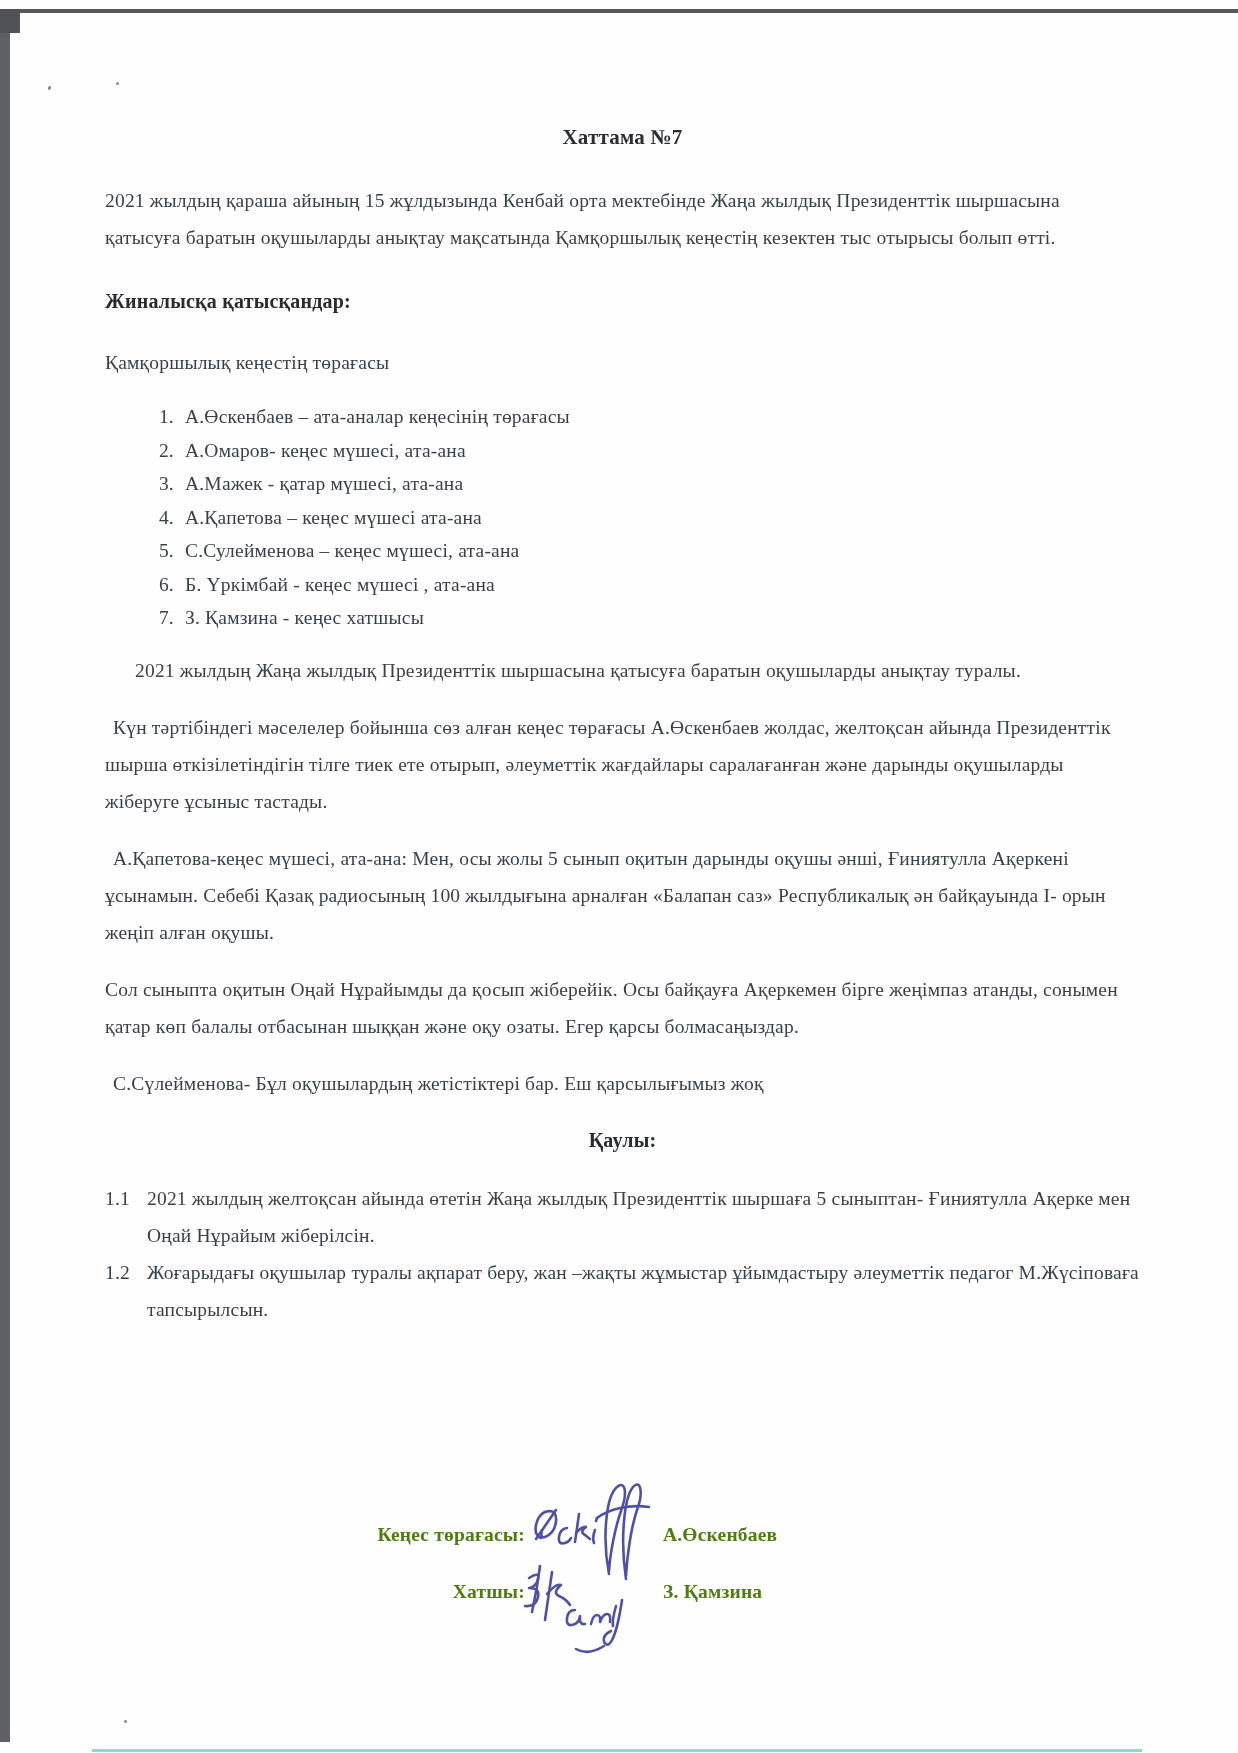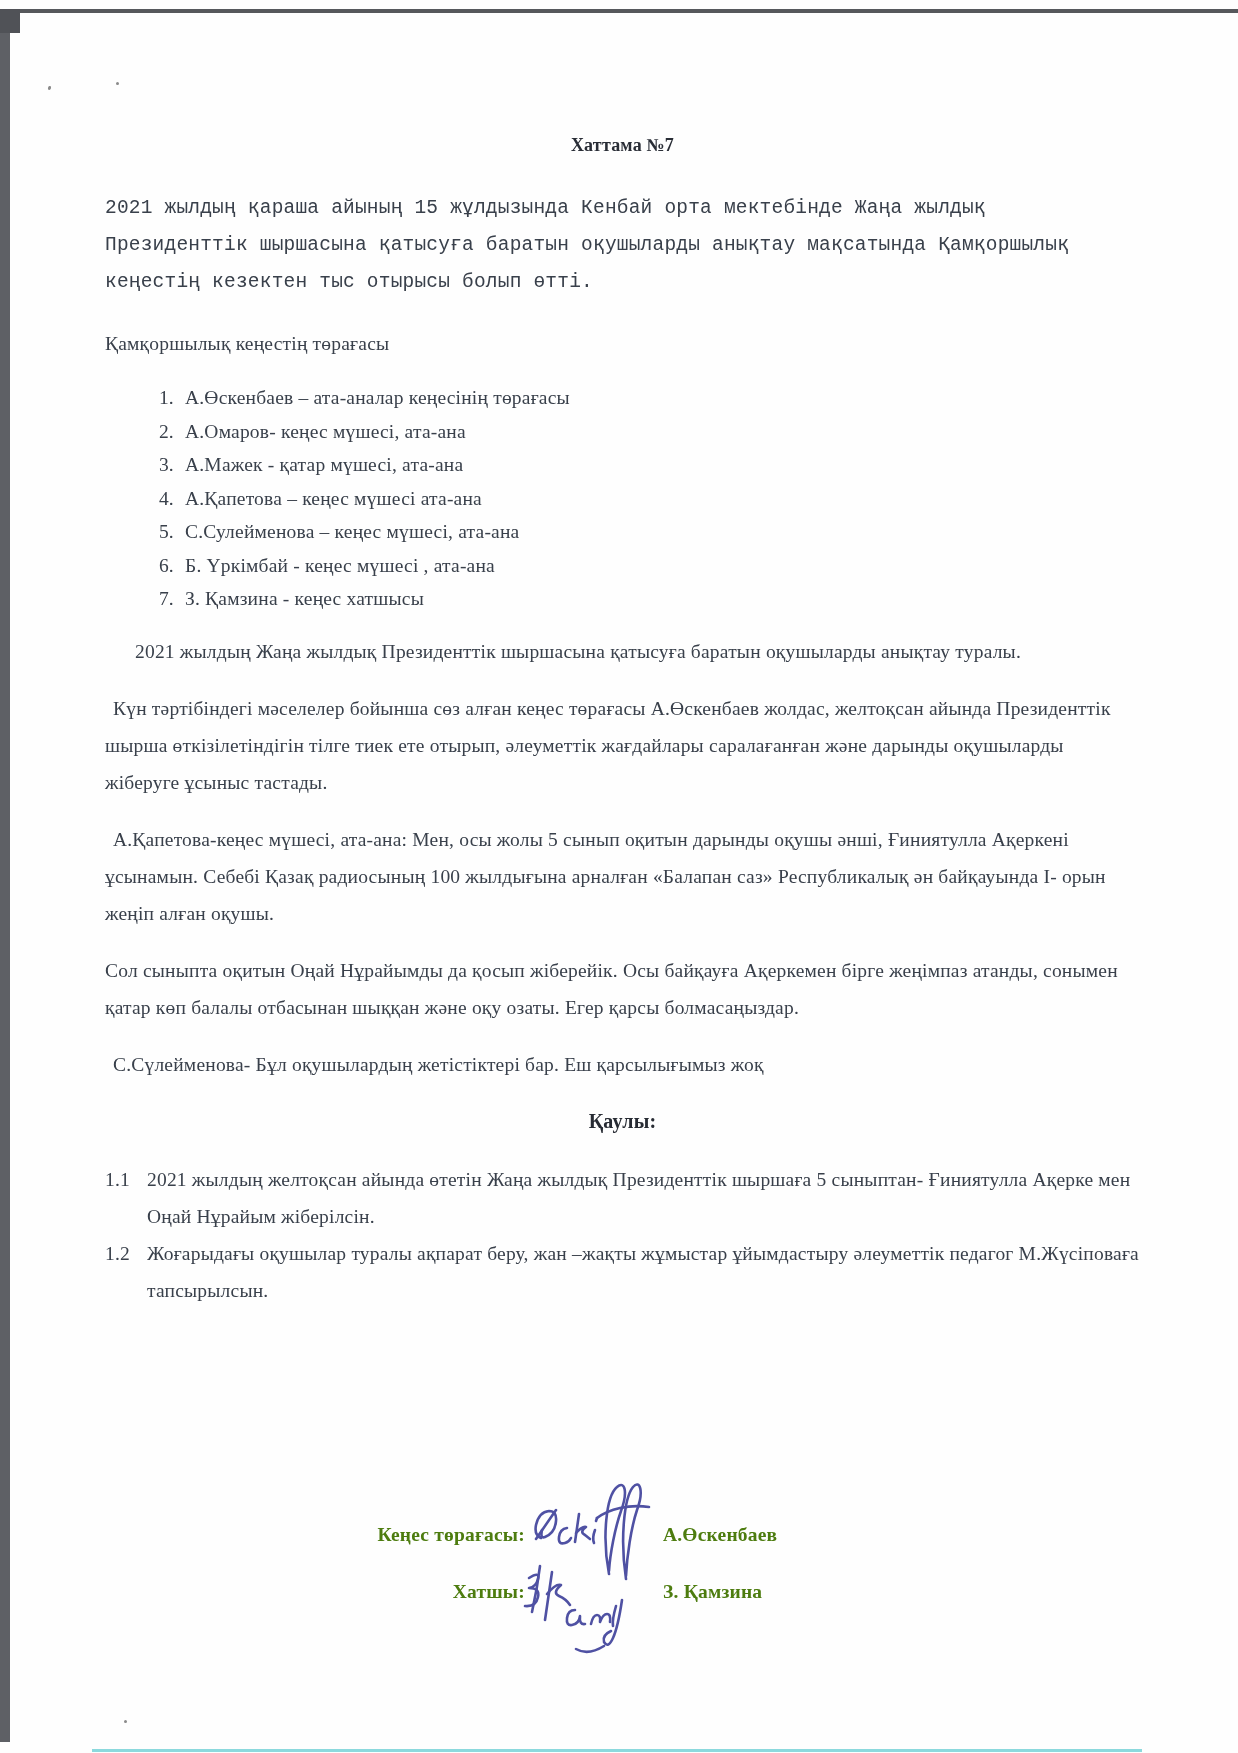--- a/index.html
+++ b/index.html
@@ -20,23 +20,23 @@
   .edge-left   { position:absolute; top:9px; left:0; width:10px; height:1733px; background:#5e6065; }
   .edge-corner { position:absolute; top:9px; left:0; width:20px; height:24px; background:#505257; }
   .edge-bottom { position:absolute; left:92px; bottom:1px; width:1050px; height:3px; background:#6ecfd4; opacity:.8; }
   .speck { position:absolute; background:#8a8a8a; border-radius:50%; }
   .speck.s1 { left:48px;  top:86px;   width:3px; height:4px; transform:rotate(20deg); }
   .speck.s2 { left:116px; top:82px;   width:3px; height:3px; }
   .speck.s3 { left:124px; top:1720px; width:3px; height:3px; }
 
   .content { position:absolute; left:105px; top:118px; width:1035px; }
 
-  .title { margin:12px; text-align:center; font-weight:bold; font-size:18px; color:#292d36; line-height:30px; }
+  .title { margin:4px; text-align:center; font-weight:bold; font-size:21px; color:#292d36; line-height:30px; }
   p { margin:0; }
-  .intro { margin-top:30px;font-family:Liberation Mono, monospace; }
+  .intro { margin-top:30px; }
 
   .sect-head { margin:0; font-size:20px; font-weight:bold; color:#272b33; }
   .attendees-head { margin-top:27px; }
   .subhead { margin-top:24px; }
 
   ol.attendees { margin:19px 0 0 0; padding-left:74px; line-height:33.5px; }
   ol.attendees li { padding-left:6px; }
 
   .agenda-head { margin-top:22px; text-align:center; }
   .agenda-par { margin-top:17px; text-indent:30px; }
@@ -72,20 +72,21 @@
   <div class="speck s1"></div>
   <div class="speck s2"></div>
   <div class="speck s3"></div>
 
   <div class="content">
 
     <h1 class="title">Хаттама №7</h1>
 
     <p class="intro">2021 жылдың қараша айының 15 жұлдызында  Кенбай орта мектебінде  Жаңа жылдық Президенттік  шыршасына қатысуға баратын оқушыларды анықтау мақсатында Қамқоршылық кеңестің  кезектен тыс отырысы болып өтті.</p>
 
+    <h2 class="sect-head attendees-head">Жиналысқа қатысқандар:</h2>
 
     <p class="subhead">Қамқоршылық кеңестің төрағасы</p>
 
     <ol class="attendees">
       <li>А.Өскенбаев – ата-аналар кеңесінің төрағасы</li>
       <li>А.Омаров- кеңес мүшесі, ата-ана</li>
       <li>А.Мажек - қатар  мүшесі, ата-ана</li>
       <li>А.Қапетова – кеңес мүшесі ата-ана</li>
       <li>С.Сулейменова – кеңес мүшесі, ата-ана</li>
       <li>Б. Үркімбай - кеңес мүшесі , ата-ана</li>

